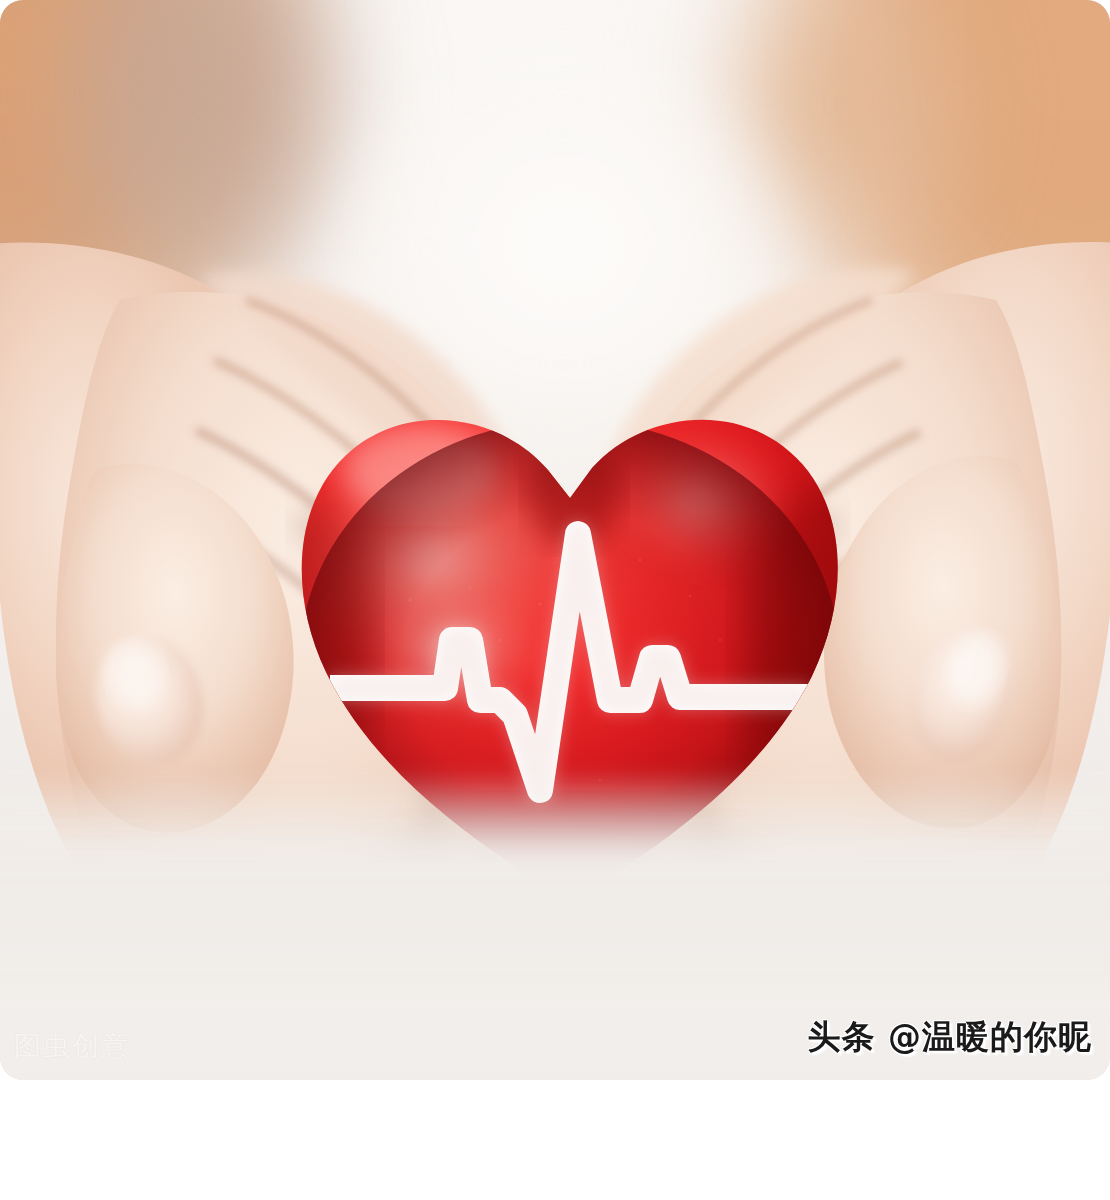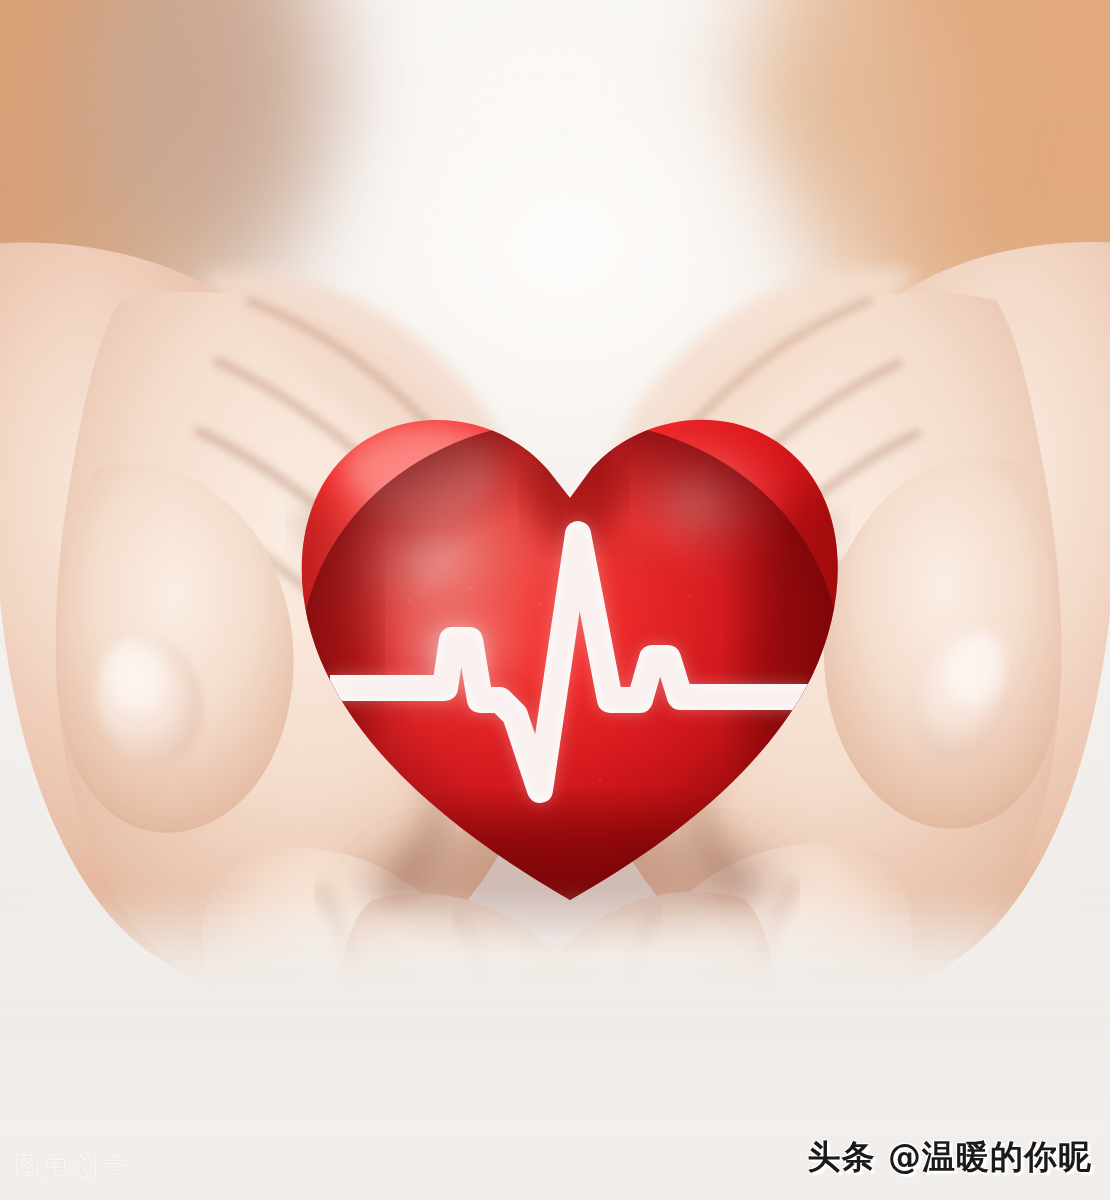--- a/index.html
+++ b/index.html
@@ -4,23 +4,24 @@
 <title>Heart in Hands</title>
 <style>
   * { margin:0; padding:0; box-sizing:border-box; }
   html,body{
     background:#ffffff;
     font-family:"Liberation Sans", sans-serif;
   }
   #stage{
     position:relative;
     width:1110px;
-    height:1200px;
+    height:1080px;
     overflow:hidden;
     background:#f7f4f1;
+    border-radius:23px;
   }
 
   
   .bg-base{
     position:absolute; inset:0;
     background:
       radial-gradient(120% 80% at 50% 8%, #fbf9f7 0%, #f6f2ef 40%, #f3efec 75%, #efebe8 100%);
   }
   
   .blob-tl{

